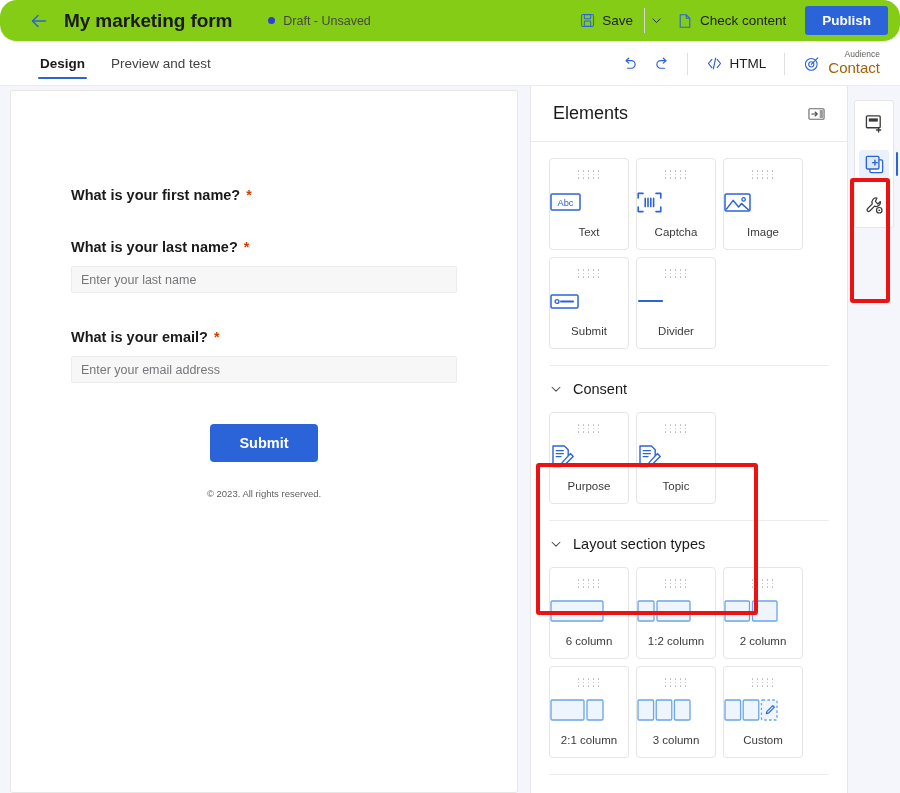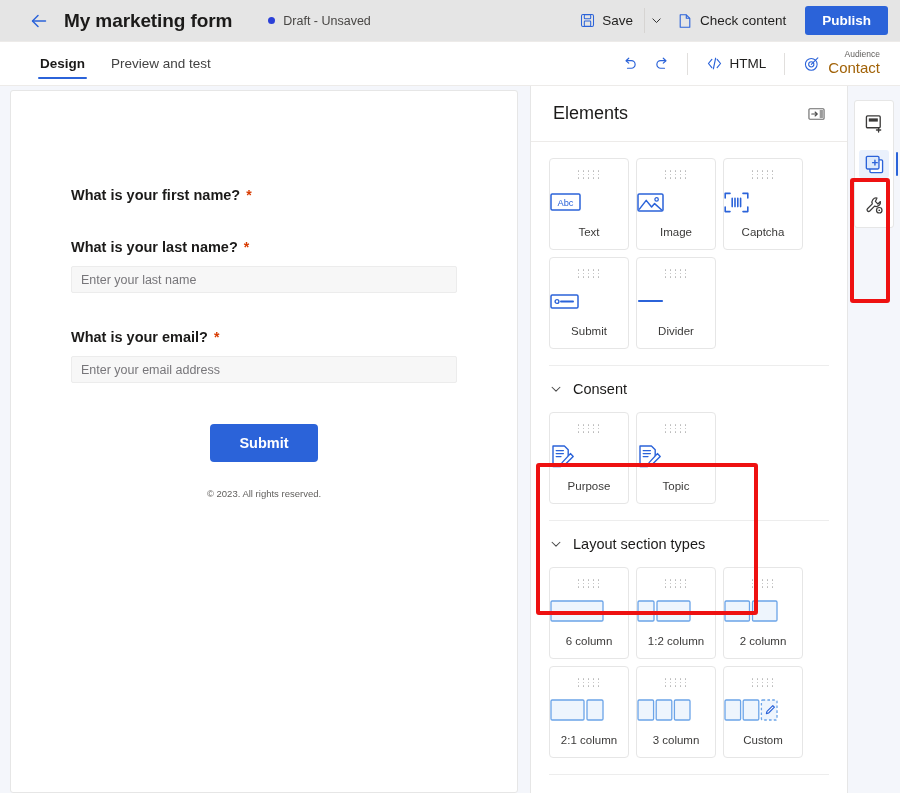--- a/index.html
+++ b/index.html
@@ -7,22 +7,22 @@
     width: 900px; height: 793px;
     font-family: "Liberation Sans", sans-serif;
     background: #ffffff;
     overflow: hidden;
   }
   #app { position: relative; width: 900px; height: 793px; background:#fff; }
 
   
   .topbar {
     position: absolute; top:0; left:0; width:900px; height:42px;
-    background:#e5e5e5; border-bottom:1px solid #edebe9;
-    display:flex; align-items:center;
+    background:#84cc16; border-bottom:1px solid #edebe9;
+    display:flex; align-items:center;border-radius:17px;
   }
   .back-btn {
     width:34px; height:34px; margin-left:22px;
     display:flex; align-items:center; justify-content:center;
     cursor:pointer; border-radius:4px;
   }
   .doc-title {
     font-size:19px; font-weight:600; color:#1b1a19; margin-left:8px;
     letter-spacing:-0.1px; white-space:nowrap;
   }
@@ -348,48 +348,20 @@
                 <i></i>
                 <i></i>
                 <i></i>
                 <i></i>
                 <i></i>
                 <i></i>
                 <i></i>
                 <i></i>
               </span>
             <span class="el-icon">
-              <svg width="27" height="23" viewBox="0 0 27 23">
-                <rect x="1" y="3" width="25" height="17" rx="1.3" fill="none" stroke="#2b63d9" stroke-width="1.5"></rect>
-                <circle cx="19.6" cy="8.4" r="1.7" fill="none" stroke="#2b63d9" stroke-width="1.3"></circle>
-                <path d="M2 18.6 L9.2 9.4 L14.6 16 L17.6 12.6 L25 19.2" fill="none" stroke="#2b63d9" stroke-width="1.5" stroke-linejoin="round"></path>
-              </svg>
-            </span>
-            <span class="el-label">Image</span>
-          </div>
-
-          <div class="el-card">
-            <span class="drag-dots">
-                <i></i>
-                <i></i>
-                <i></i>
-                <i></i>
-                <i></i>
-                <i></i>
-                <i></i>
-                <i></i>
-                <i></i>
-                <i></i>
-                <i></i>
-                <i></i>
-                <i></i>
-                <i></i>
-                <i></i>
-              </span>
-            <span class="el-icon">
               <svg width="25" height="23" viewBox="0 0 25 23">
                 <path d="M1.2 7 V2.4 H6" fill="none" stroke="#2b63d9" stroke-width="1.6" stroke-linecap="round" stroke-linejoin="round"></path>
                 <path d="M19 2.4 H23.8 V7" fill="none" stroke="#2b63d9" stroke-width="1.6" stroke-linecap="round" stroke-linejoin="round"></path>
                 <path d="M1.2 16 V20.6 H6" fill="none" stroke="#2b63d9" stroke-width="1.6" stroke-linecap="round" stroke-linejoin="round"></path>
                 <path d="M19 20.6 H23.8 V16" fill="none" stroke="#2b63d9" stroke-width="1.6" stroke-linecap="round" stroke-linejoin="round"></path>
                 <path d="M8.2 7.4 V15.6 M11 7.4 V15.6 M13.8 7.4 V15.6 M16.6 7.4 V15.6" fill="none" stroke="#2b63d9" stroke-width="1.6" stroke-linecap="round"></path>
               </svg>
             </span>
             <span class="el-label">Captcha</span>
           </div>
@@ -406,20 +378,48 @@
                 <i></i>
                 <i></i>
                 <i></i>
                 <i></i>
                 <i></i>
                 <i></i>
                 <i></i>
                 <i></i>
               </span>
             <span class="el-icon">
+              <svg width="27" height="23" viewBox="0 0 27 23">
+                <rect x="1" y="3" width="25" height="17" rx="1.3" fill="none" stroke="#2b63d9" stroke-width="1.5"></rect>
+                <circle cx="19.6" cy="8.4" r="1.7" fill="none" stroke="#2b63d9" stroke-width="1.3"></circle>
+                <path d="M2 18.6 L9.2 9.4 L14.6 16 L17.6 12.6 L25 19.2" fill="none" stroke="#2b63d9" stroke-width="1.5" stroke-linejoin="round"></path>
+              </svg>
+            </span>
+            <span class="el-label">Image</span>
+          </div>
+
+          <div class="el-card">
+            <span class="drag-dots">
+                <i></i>
+                <i></i>
+                <i></i>
+                <i></i>
+                <i></i>
+                <i></i>
+                <i></i>
+                <i></i>
+                <i></i>
+                <i></i>
+                <i></i>
+                <i></i>
+                <i></i>
+                <i></i>
+                <i></i>
+              </span>
+            <span class="el-icon">
               <svg width="29" height="19" viewBox="0 0 29 19">
                 <rect x="1" y="3" width="27" height="13" rx="1.2" fill="none" stroke="#2b63d9" stroke-width="1.5"></rect>
                 <circle cx="7" cy="9.5" r="1.9" fill="none" stroke="#2b63d9" stroke-width="1.4"></circle>
                 <path d="M11 9.5 H23" fill="none" stroke="#2b63d9" stroke-width="2" stroke-linecap="round"></path>
               </svg>
             </span>
             <span class="el-label">Submit</span>
           </div>
 
           <div class="el-card">

